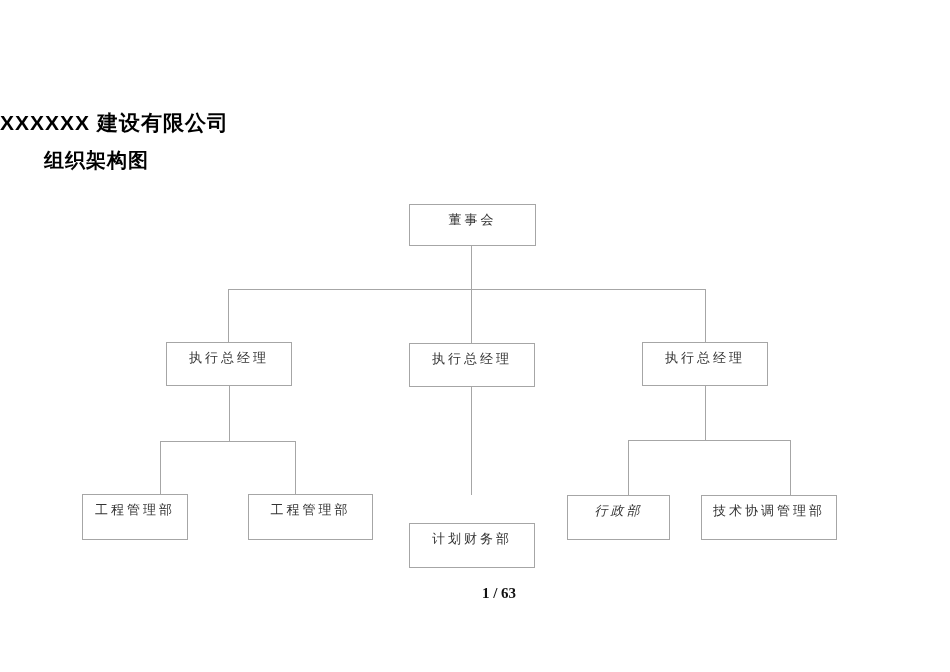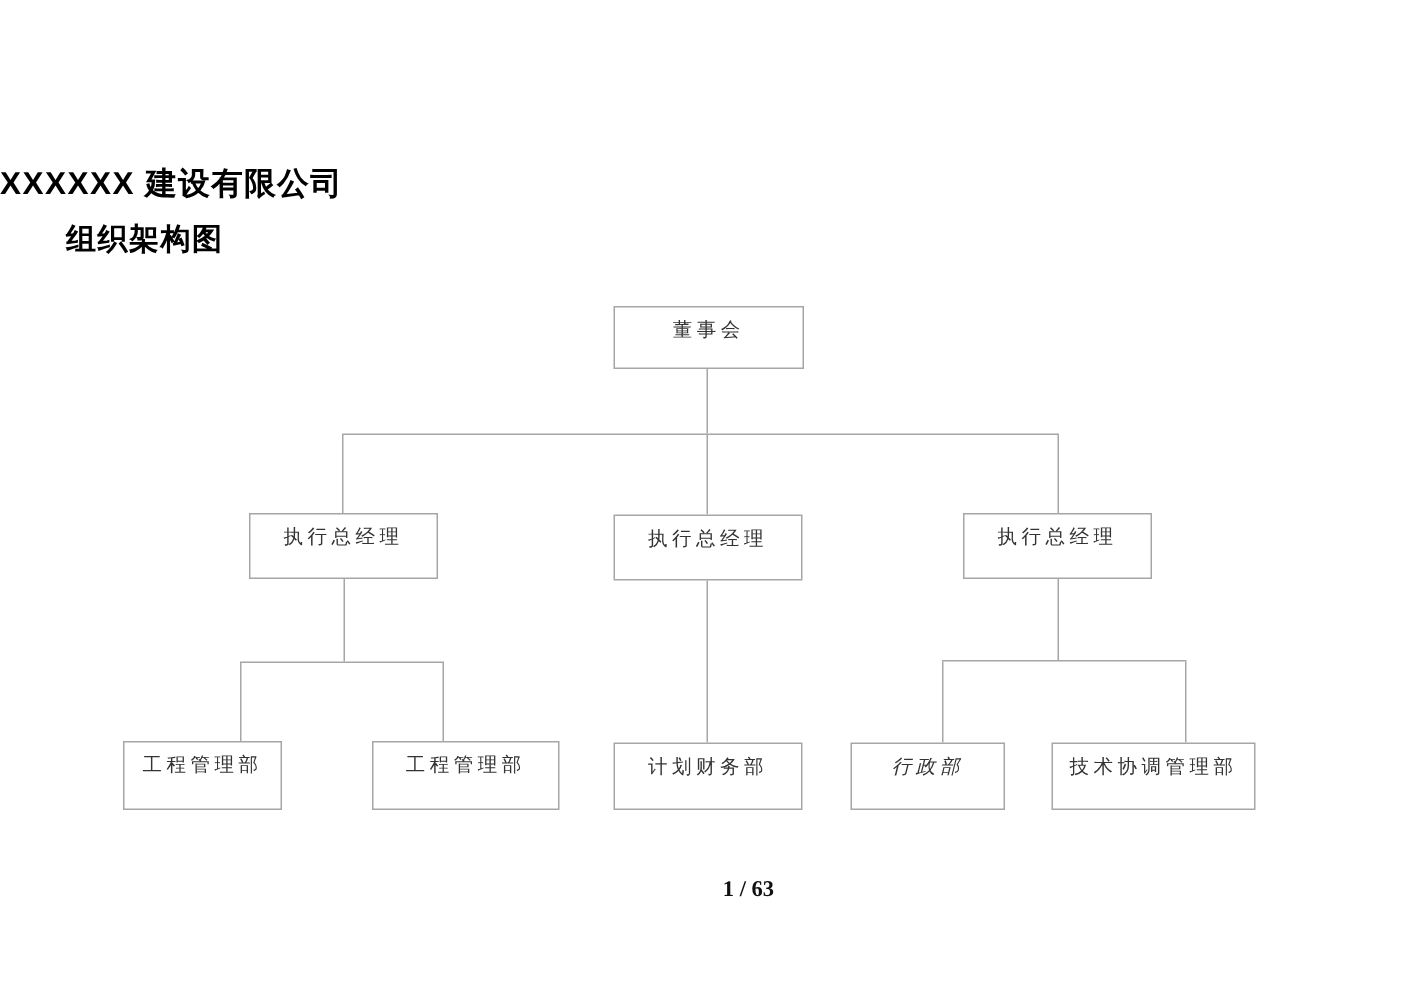--- a/index.html
+++ b/index.html
@@ -89,21 +89,21 @@
   <div class="hline" style="left:628px; top:440px; width:163px;"></div>
   <div class="vline" style="left:628px; top:441px; height:54px;"></div>
   <div class="vline" style="left:790px; top:441px; height:54px;"></div>
 
   <div class="node" style="left:82px; top:494px; width:106px; height:46px;">
     <span>工程管理部</span>
   </div>
   <div class="node" style="left:248px; top:494px; width:125px; height:46px;">
     <span>工程管理部</span>
   </div>
-  <div class="node" style="left:409px; top:495px; width:126px; height:45px;">
+  <div class="node" style="left:409px; top:523px; width:126px; height:45px;">
     <span>计划财务部</span>
   </div>
   <div class="node" style="left:567px; top:495px; width:103px; height:45px;font-style:italic;">
     <span>行政部</span>
   </div>
   <div class="node" style="left:701px; top:495px; width:136px; height:45px;">
     <span>技术协调管理部</span>
   </div>
 
   <div class="footer">1 / 63</div>

